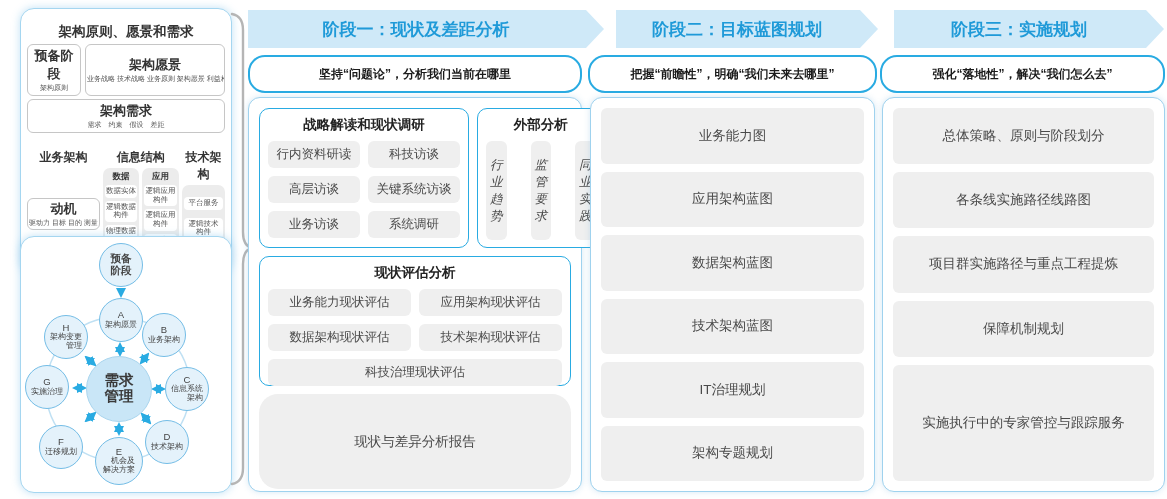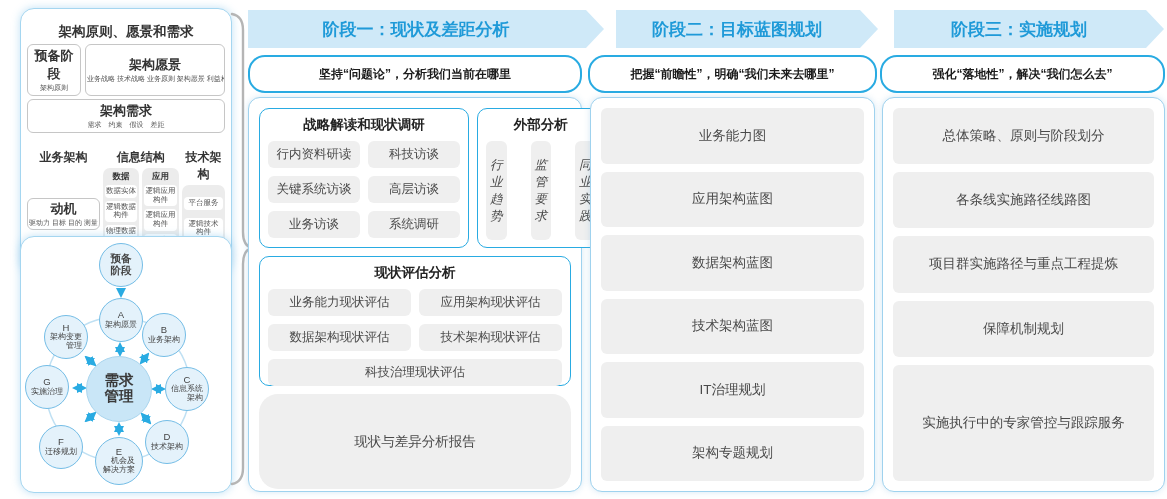--- a/index.html
+++ b/index.html
@@ -238,22 +238,22 @@
   <div class="subtitle" style="left:248px;width:334px">
     <span>坚持“问题论”，分析我们当前在哪里</span>
   </div>
   <div class="container" style="left:248px;width:334px">
     <div id="p1-top">
       <div class="bluebox" id="p1-box-a">
         <div class="bb-title">战略解读和现状调研</div>
         <div class="grid2">
           <div class="pill">行内资料研读</div>
           <div class="pill">科技访谈</div>
+          <div class="pill">高层访谈</div>
           <div class="pill">关键系统访谈</div>
-          <div class="pill">高层访谈</div>
           <div class="pill">业务访谈</div>
           <div class="pill">系统调研</div>
         </div>
       </div>
       <div class="bluebox" id="p1-box-b">
         <div class="bb-title">外部分析</div>
         <div class="stack">
           <div class="pill">行业趋势</div>
           <div class="pill">监管要求</div>
           <div class="pill">同业实践</div>

